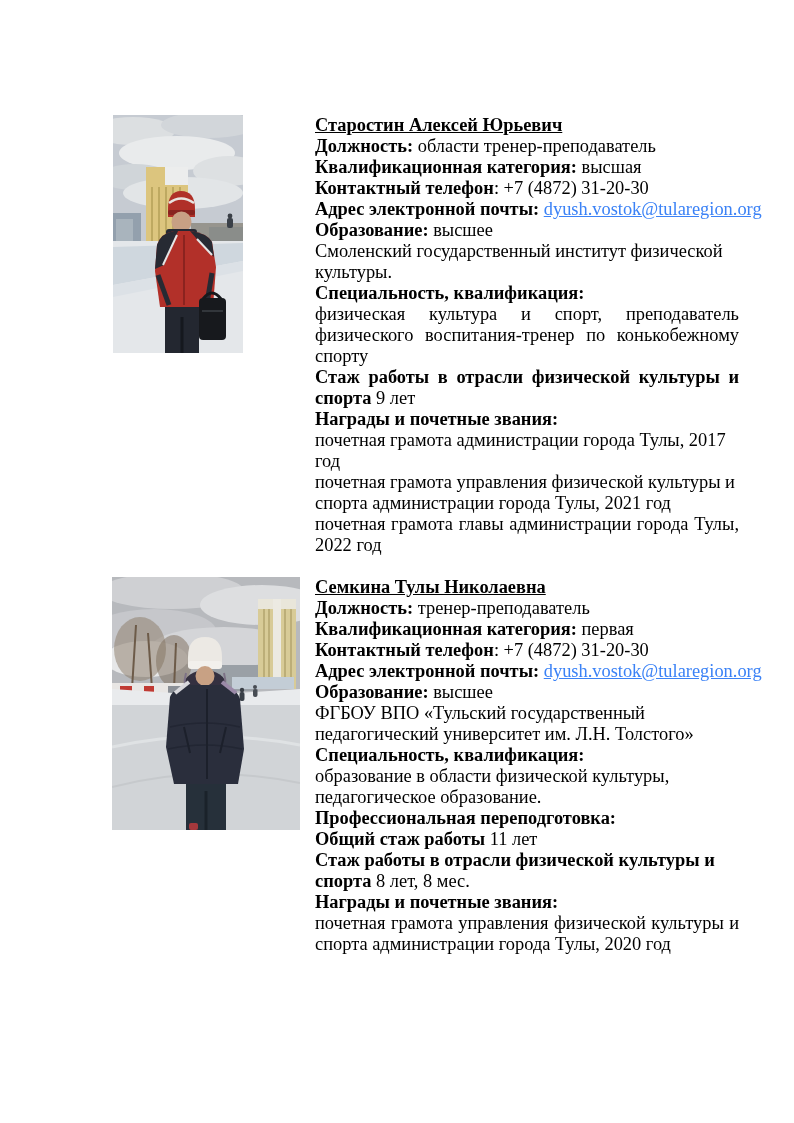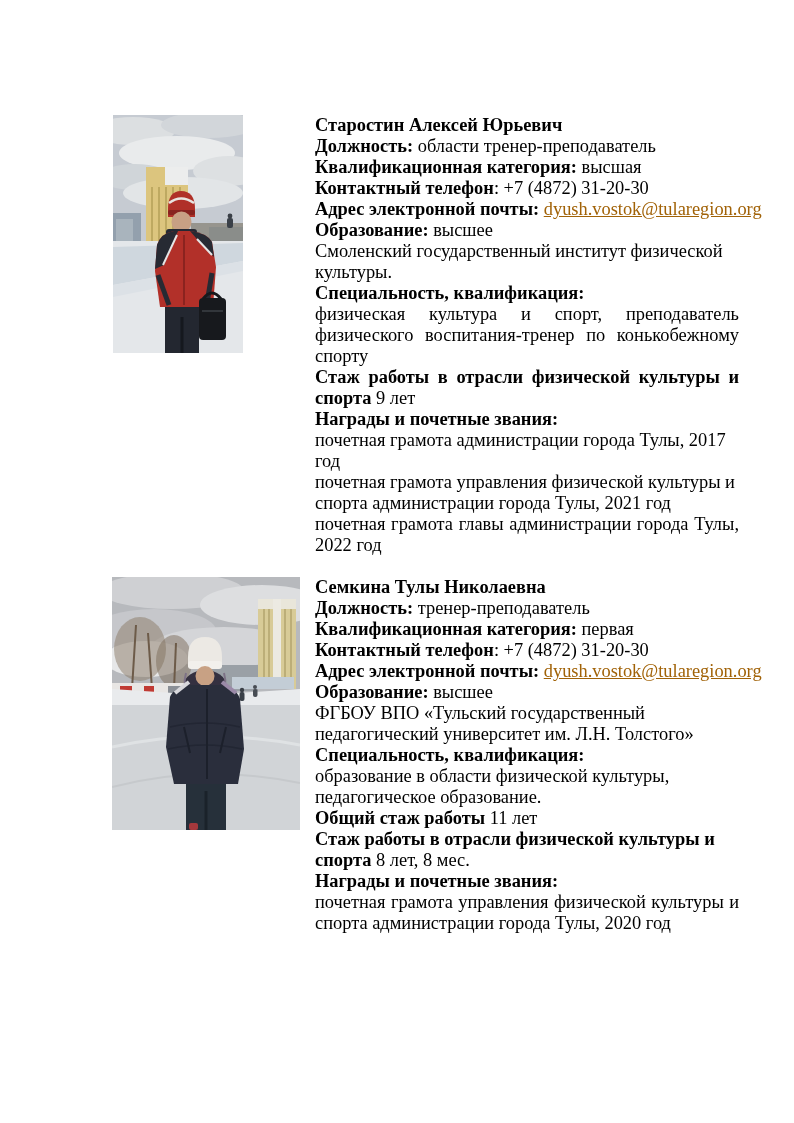--- a/index.html
+++ b/index.html
@@ -12,23 +12,23 @@
   .profile1{top:115px;}
   .profile2{top:577px;}
   .photo{position:absolute;overflow:hidden;}
   .photo1{left:113px;top:0;width:130px;height:238px;}
   .photo2{left:112px;top:0;width:188px;height:253px;}
   .photo svg{display:block;}
   .text{position:absolute;left:315px;top:0;width:424px;text-align:left;}
   .p{margin:0;padding:0;}
   .justify{text-align:justify;}
   .nowrap{white-space:nowrap;}
-  .name{font-weight:bold;}
+  .name{font-weight:bold;text-decoration:underline;}
   .lbl{font-weight:bold;}
-  a.email{color:#a16207;text-decoration:underline;cursor:pointer;}
+  a.email{color:#3b82f6;text-decoration:underline;cursor:pointer;}
 </style>
 </head>
 <body>
 
 <div class="page">
 
   <div class="profile profile1">
 
     <div class="photo photo1" role="img" aria-label="мужчина в красно-чёрной зимней куртке и красной шапке с чёрной сумкой на открытом катке, позади жилые высотки">
       <svg width="130" height="238" viewBox="0 0 130 238">
@@ -178,20 +178,21 @@
     <div class="text">
       <p class="p name"><span>Семкина Тулы Николаевна</span></p>
       <p class="p"><b class="lbl">Должность:</b> <span>тренер-преподаватель</span></p>
       <p class="p"><b class="lbl">Квалификационная категория:</b> <span>первая</span></p>
       <p class="p"><b class="lbl">Контактный телефон</b><span>: +7 (4872) 31-20-30</span></p>
       <p class="p nowrap"><b class="lbl">Адрес электронной почты:</b> <a class="email">dyush.vostok@tularegion.org</a></p>
       <p class="p"><b class="lbl">Образование:</b> <span>высшее</span></p>
       <p class="p"><span>ФГБОУ ВПО «Тульский государственный педагогический университет им. Л.Н. Толстого»</span></p>
       <p class="p"><b class="lbl">Специальность, квалификация:</b></p>
       <p class="p"><span>образование в области физической культуры, педагогическое образование.</span></p>
+      <p class="p"><b class="lbl">Профессиональная переподготовка:</b></p>
       <p class="p"><b class="lbl">Общий стаж работы</b> <span>11 лет</span></p>
       <p class="p"><b class="lbl">Стаж работы в отрасли физической культуры и спорта</b> <span>8 лет, 8 мес.</span></p>
       <p class="p"><b class="lbl">Награды и почетные звания:</b></p>
       <p class="p justify"><span>почетная грамота управления физической культуры и спорта администрации города Тулы, 2020 год</span></p>
     </div>
   </div>
 
 </div>
 
 </body></html>

